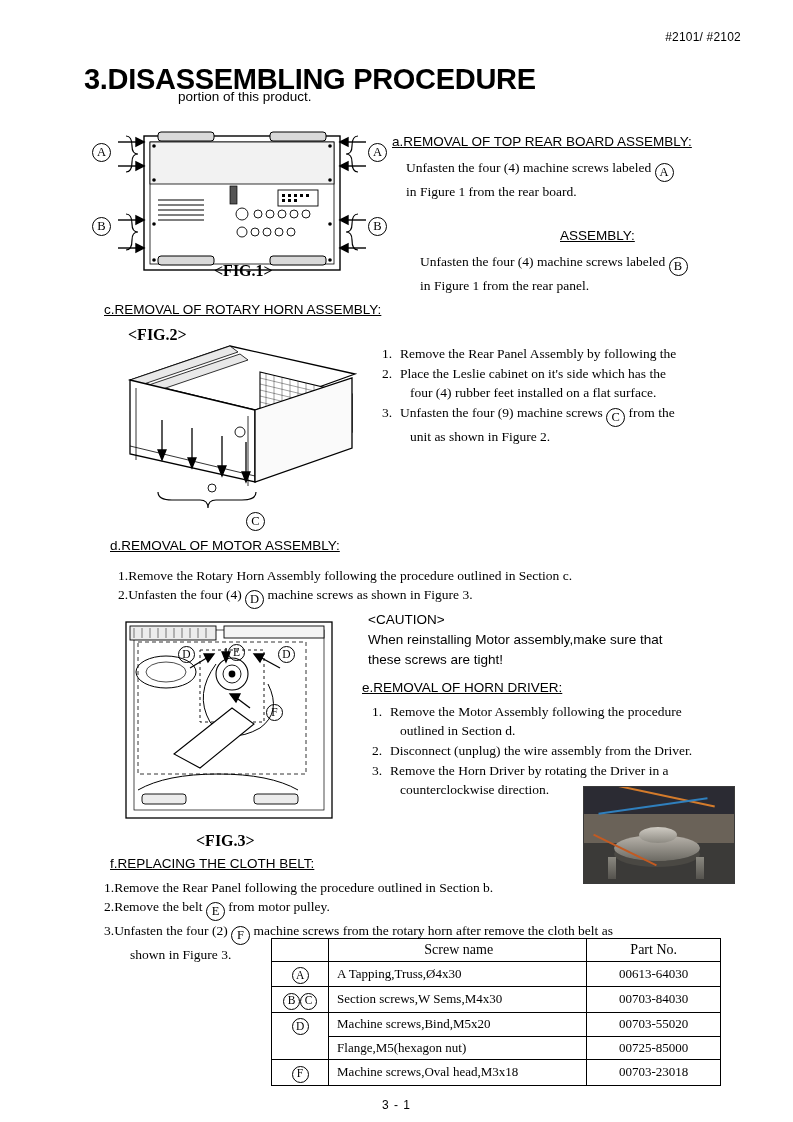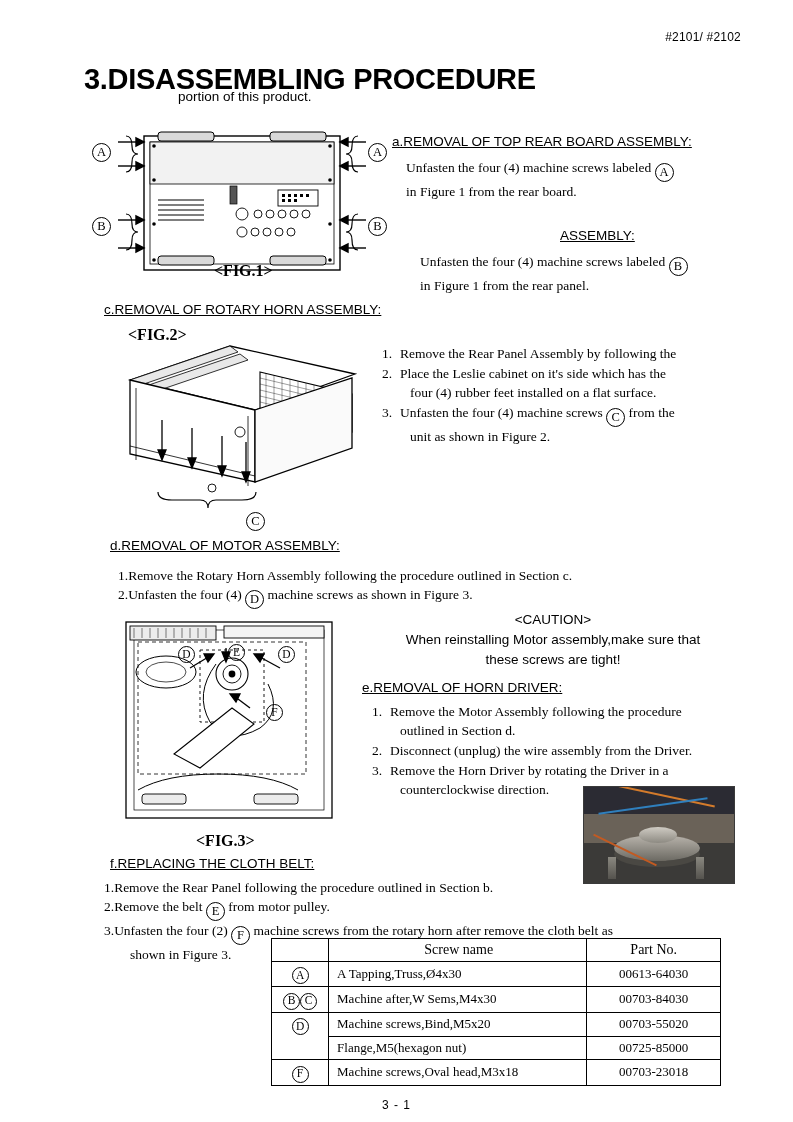--- a/index.html
+++ b/index.html
@@ -92,21 +92,21 @@
   #sec-a-body { position: absolute; left: 406px; top: 158px; width: 340px; }
   #sec-b-hdr { position: absolute; left: 392px; top: 208px; }
   #sec-b-hdr2 { position: absolute; left: 560px; top: 228px; }
   #sec-b-body { position: absolute; left: 420px; top: 252px; width: 330px; }
 
   #sec-c-hdr { position: absolute; left: 104px; top: 302px; }
   #fig2-label { position: absolute; left: 128px; top: 326px; }
   #sec-c-list { position: absolute; left: 382px; top: 344px; width: 360px; }
   #sec-d-hdr { position: absolute; left: 110px; top: 538px; }
   #sec-d-list { position: absolute; left: 118px; top: 566px; width: 620px; }
-  #caution2 { position: absolute; left: 368px; top: 610px; width: 370px; font-family:"Liberation Sans", sans-serif; font-size: 13.5px; line-height: 20px; text-align: center;}
+  #caution2 { position: absolute; left: 368px; top: 610px; width: 370px; font-family:"Liberation Sans", sans-serif; font-size: 13.5px; line-height: 20px;}
   #sec-e-hdr { position: absolute; left: 362px; top: 680px; }
   #sec-e-list { position: absolute; left: 372px; top: 702px; width: 370px; }
   #fig3-label { position: absolute; left: 196px; top: 832px; }
   #sec-f-hdr { position: absolute; left: 110px; top: 856px; }
   #sec-f-list { position: absolute; left: 104px; top: 878px; width: 640px; }
 
   ol.tight { margin: 0; padding: 0; list-style: none; }
   ol.tight li { position: relative; padding-left: 18px; margin-bottom: 1px; }
   ol.tight li .num { position: absolute; left: 0; top: 0; }
   ol.tight li .ind2 { display: block; padding-left: 10px; }
@@ -374,21 +374,21 @@
       <span class="num">1.</span>
       <span>Remove the Rear Panel Assembly by following the</span>
     </li>
     <li>
       <span class="num">2.</span>
       <span>Place the Leslie cabinet on it's side which has the</span>
       <span class="ind2">four (4) rubber feet installed on a flat surface.</span>
     </li>
     <li>
       <span class="num">3.</span>
-      <span>Unfasten the four (4) machine screws</span>
+      <span>Unfasten the four (9) machine screws</span>
       <span class="circ">C</span>
       <span>from the</span>
       <span class="ind2">unit as shown in Figure 2.</span>
     </li>
   </ol>
 
   <div class="hdr" id="sec-d-hdr">d.REMOVAL OF MOTOR ASSEMBLY:</div>
   <div class="body-t" id="sec-d-list">
     <div>1.Remove the Rotary Horn Assembly following the procedure outlined in Section c.</div>
     <div>
@@ -516,21 +516,21 @@
         <td class="c-sym">
           <span class="circ sm">A</span>
         </td>
         <td class="c-name">A Tapping,Truss,Ø4x30</td>
         <td class="c-part">00613-64030</td>
       </tr>
       <tr>
         <td class="c-sym">
           <span class="circ sm">B</span><span class="circ sm">C</span>
         </td>
-        <td class="c-name">Machine after,W Sems,M4x30</td>
+        <td class="c-name">Section screws,W Sems,M4x30</td>
         <td class="c-part">00703-84030</td>
       </tr>
       <tr>
         <td class="c-sym nb">
           <span class="circ sm">D</span>
         </td>
         <td class="c-name">Machine screws,Bind,M5x20</td>
         <td class="c-part">00703-55020</td>
       </tr>
       <tr>

